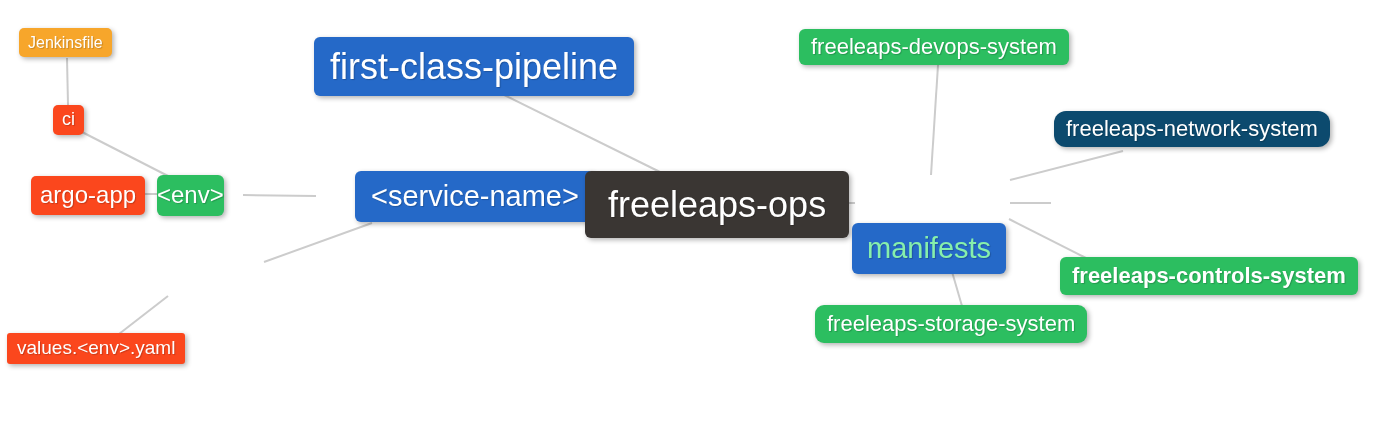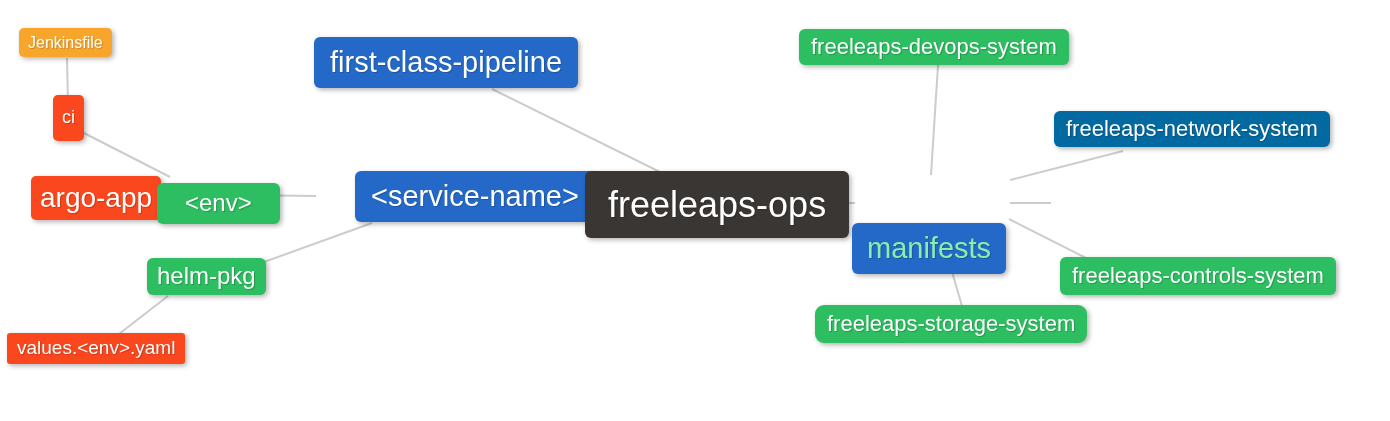--- a/index.html
+++ b/index.html
@@ -34,33 +34,33 @@
     white-space: nowrap;
     border-radius: 6px;
     box-shadow: 2px 2px 5px rgba(0,0,0,0.30);
     text-shadow: 1px 1px 1px rgba(0,0,0,0.20);
     line-height: 1.2;
     cursor: pointer;
     user-select: none;
   }
   
   #n-jenkinsfile   { left: 19px;   top: 28px;  font-size: 16px; padding: 5px 9px;  border-radius: 5px; }
-  #n-ci            { left: 53px;   top: 95px; font-size: 18px; padding: 12px 9px;  border-radius: 5px; }
-  #n-argo-app      { left: 31px;   top: 176px; font-size: 28px; padding: 5px 9px;  border-radius: 5px; }
-  #n-env           { left: 157px;  top: 175px; font-size: 24px; padding: 6px 28px; margin-top: 8px; }
+  #n-ci            { left: 53px;   top: 105px; font-size: 18px; padding: 4px 9px;  border-radius: 5px; }
+  #n-argo-app      { left: 31px;   top: 176px; font-size: 24px; padding: 5px 9px;  border-radius: 5px; }
+  #n-env           { left: 157px;  top: 175px; font-size: 24px; padding: 6px 0; }
   #n-helm-pkg      { left: 147px;  top: 258px; font-size: 24px; padding: 4px 10px; }
   #n-values        { left: 7px;    top: 333px; font-size: 19px; padding: 4px 10px; border-radius: 3px; }
-  #n-fcp           { left: 314px;  top: 37px;  font-size: 29px; padding: 8px 16px; }
+  #n-fcp           { left: 314px;  top: 37px;  font-size: 36px; padding: 8px 16px; }
   #n-service       { left: 316px;  top: 171px; font-size: 29px; padding: 8px 16px; }
   #n-root          { left: 585px;  top: 171px; font-size: 36px; padding: 12px 23px; }
   #n-manifests     { left: 852px;  top: 175px; font-size: 29px; padding: 8px 15px; }
   #n-devops        { left: 799px;  top: 29px;  font-size: 22px; padding: 5px 12px; }
   #n-network       { left: 1054px; top: 111px; font-size: 22px; padding: 5px 12px; }
   #n-monitoring    { left: 1051px; top: 185px; font-size: 22px; padding: 5px 12px; }
-  #n-controls      { left: 1060px; top: 257px; font-size: 22px; padding: 6px 12px; }
+  #n-controls      { left: 1060px; top: 257px; font-size: 22px; padding: 6px 12px; font-weight: bold; }
   #n-storage       { left: 815px;  top: 305px; font-size: 22px; padding: 6px 12px; }
 </style>
 </head>
 <body>
 
 <div class="canvas" style="background-color: rgb(255, 255, 255);">
 
   <svg class="edges" viewBox="0 0 1390 421" aria-hidden="true">
     <line x1="67" y1="58" x2="68" y2="105" style="stroke: rgb(204, 204, 204);"></line>
     <line x1="82" y1="132" x2="170" y2="177" style="stroke: rgb(204, 204, 204);"></line>
@@ -79,34 +79,33 @@
   </svg>
 
   <div class="node" id="n-jenkinsfile" style="background-color: rgb(247, 166, 43); color: rgb(255, 255, 255);">Jenkinsfile</div>
 
   <div class="node" id="n-ci" style="background-color: rgb(251, 71, 29); color: rgb(255, 255, 255);">ci</div>
 
   <div class="node" id="n-argo-app" style="background-color: rgb(251, 71, 29); color: rgb(255, 255, 255);">argo-app</div>
 
   <div class="node" id="n-env" style="background-color: rgb(44, 190, 96); color: rgb(255, 255, 255);">&lt;env&gt;</div>
 
-  <div class="node" id="n-helm-pkg" style="background-color: rgb(44, 190, 96); color: rgb(255, 255, 255);">helm-pkg</div>
 
   <div class="node" id="n-values" style="background-color: rgb(251, 71, 29); color: rgb(255, 255, 255);">values.&lt;env&gt;.yaml</div>
 
   <div class="node" id="n-fcp" style="background-color: rgb(37, 105, 200); color: rgb(255, 255, 255);">first-class-pipeline</div>
 
   <div class="node" id="n-service" style="background-color: rgb(37, 105, 200); color: rgb(255, 255, 255); margin-left: 39px;">&lt;service-name&gt;</div>
 
   <div class="node" id="n-root" style="background-color: rgb(58, 54, 51); color: rgb(255, 255, 255);">freeleaps-ops</div>
 
   <div class="node" id="n-manifests" style="background-color: rgb(37, 105, 200); color: #86efac; margin-top: 48px;">manifests</div>
 
   <div class="node" id="n-devops" style="background-color: rgb(44, 190, 96); color: rgb(255, 255, 255);">freeleaps-devops-system</div>
 
-  <div class="node" id="n-network" style="background-color: #0369a1; color: rgb(255, 255, 255);">freeleaps-network-system</div>
+  <div class="node" id="n-network" style="background-color: #0c4a6e; color: rgb(255, 255, 255); border-radius: 12px;">freeleaps-network-system</div>
 
 
   <div class="node" id="n-controls" style="background-color: rgb(44, 190, 96); color: rgb(255, 255, 255);">freeleaps-controls-system</div>
 
   <div class="node" id="n-storage" style="background-color: rgb(44, 190, 96); color: rgb(255, 255, 255); border-radius: 9px;">freeleaps-storage-system</div>
 
 </div>
 
 </body></html>

